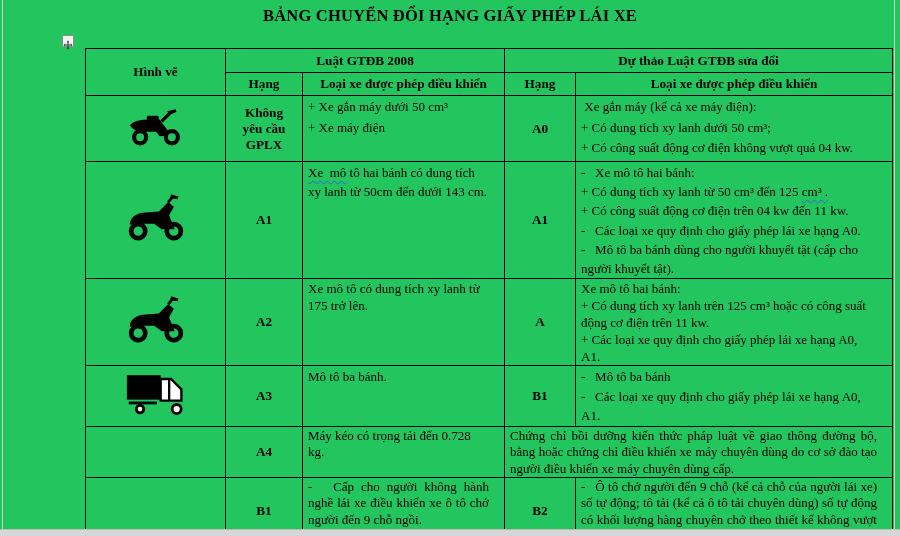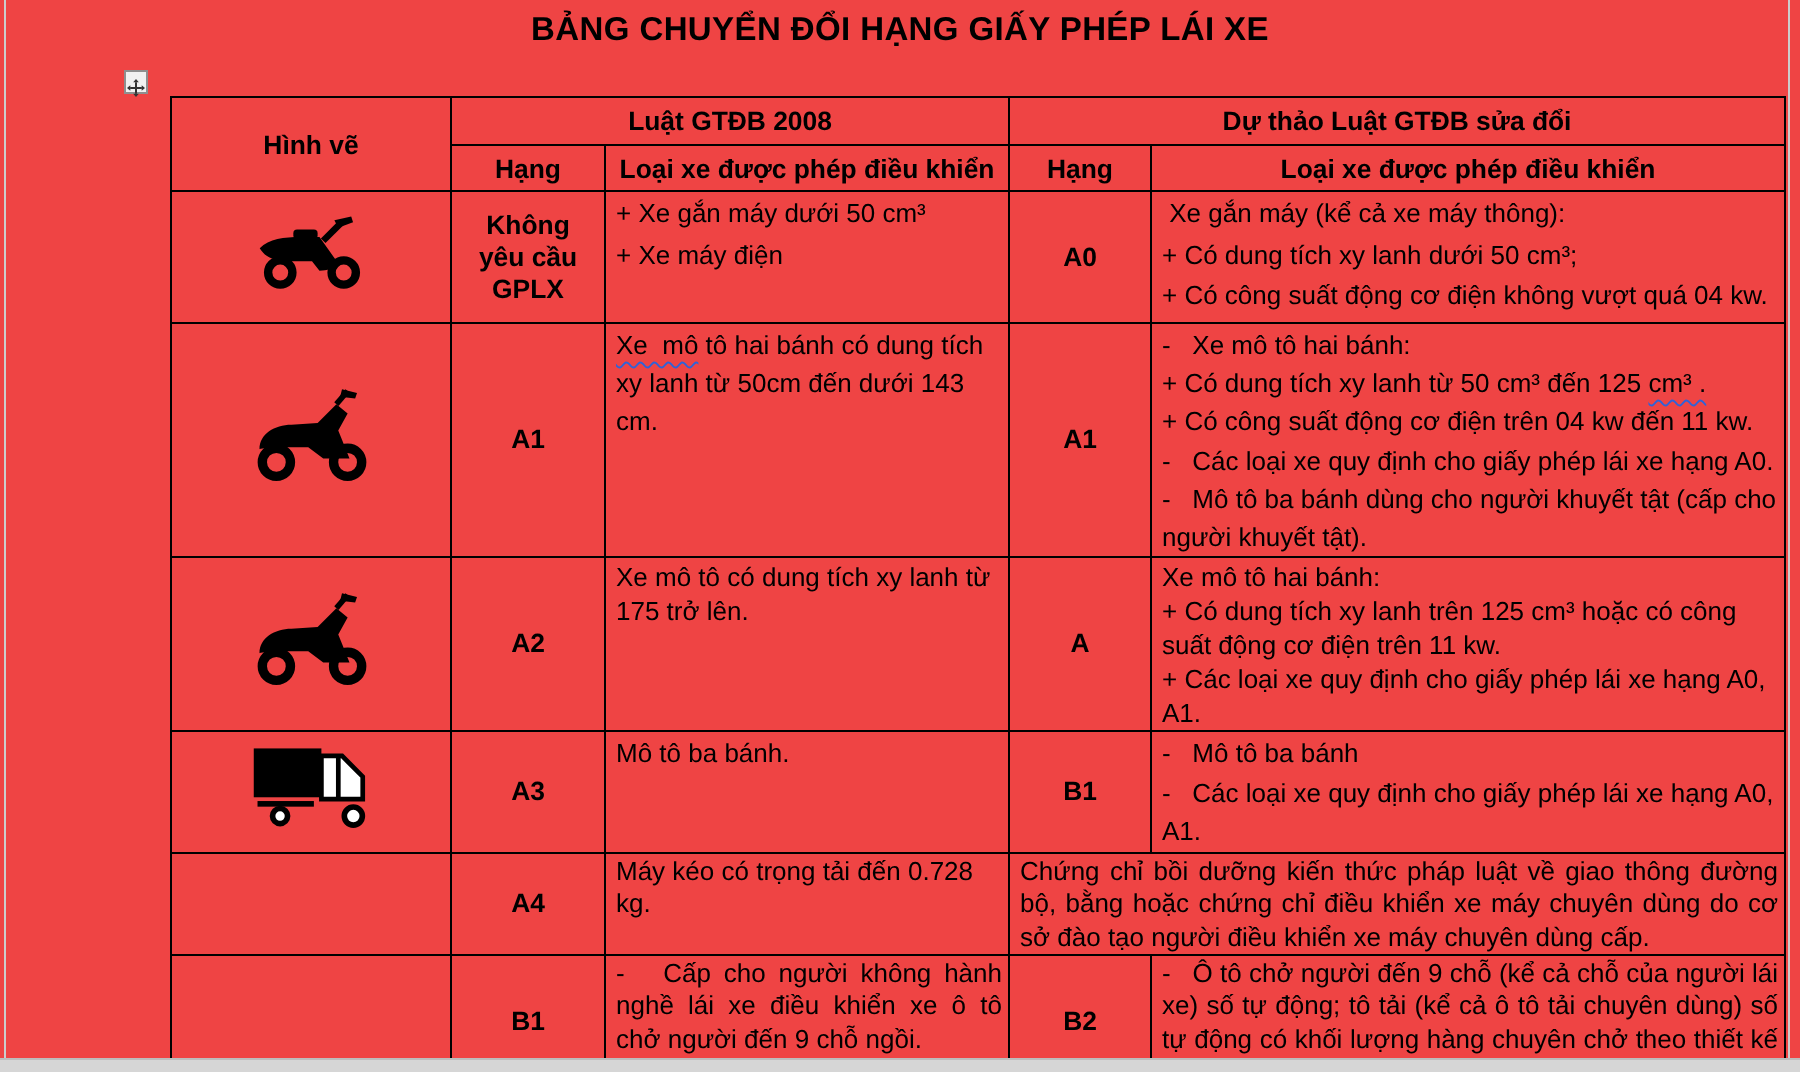--- a/index.html
+++ b/index.html
@@ -1,38 +1,38 @@
 <!DOCTYPE html>
 <html><head>
 <meta charset="utf-8">
 <style>
   html,body { margin:0; padding:0; background:#e9e9e9; }
   .page {
-    position:relative; width:900px; height:536px; background:#ef4444;
-    overflow:hidden; font-family:Liberation Sans, sans-serif; color:#000;
+    position:relative; width:900px; height:536px; background:#22c55e;
+    overflow:hidden; font-family:Liberation Serif, serif; color:#000;
   }
   .doc-title {
     position:absolute; top:6px; left:0; width:100%; text-align:center;
     font-weight:bold; font-size:16.5px; letter-spacing:0.2px;
   }
   .edge-line-left  { position:absolute; left:2px;  top:0; width:1px; height:536px; background:#cccccc; }
   .edge-line-right { position:absolute; left:894px; top:0; width:1px; height:536px; background:#cccccc; }
   .bottom-strip { position:absolute; left:0; top:529px; width:900px; height:7px; background:#d6d6d6; border-top:1px solid #bdbdbd; }
 
   .table-handle {
     position:absolute; left:62px; top:35px; width:12px; height:12px;
     background:#f1f1f1; border:1px solid #8f8f8f; box-sizing:border-box; cursor:move;
   }
   .tblwrap { position:absolute; left:85px; top:48px; }
   table { border-collapse:collapse; table-layout:fixed; width:807px; }
   td { border:1.6px solid #000; padding:0; vertical-align:top; overflow:hidden; }
   .hc  { text-align:center; font-weight:bold; vertical-align:middle; font-size:13.2px; }
   .cls { text-align:center; font-weight:bold; vertical-align:middle; font-size:13.2px; white-space:pre-line; line-height:16px; }
   .icon-cell { vertical-align:middle; text-align:center; }
-  .txt { font-size:13px; padding:1px 3px 0 5px; }
+  .txt { font-size:13px; padding:1px 15px 0 5px; }
   .tline { white-space:pre-wrap; }
   .just .tline { text-align:justify; }
   .lh1 { line-height:20.5px; }   
   .lh2 { line-height:19.2px; }   
   .lh3 { line-height:17px;   }   
   .lh4 { line-height:19.5px; }   
   .lh5 { line-height:16.5px; }   
   .lh6 { line-height:16.2px; }   
   .wavy {
     text-decoration:underline; text-decoration-style:wavy;
@@ -100,21 +100,21 @@
         </td>
         <td class="cls">Không
 yêu cầu
 GPLX</td>
         <td class="txt lh1">
           <div class="tline">+ Xe gắn máy dưới 50 cm³</div>
           <div class="tline">+ Xe máy điện</div>
         </td>
         <td class="cls">A0</td>
         <td class="txt lh1">
-          <div class="tline"> Xe gắn máy (kể cả xe máy thông):</div>
+          <div class="tline"> Xe gắn máy (kể cả xe máy điện):</div>
           <div class="tline">+ Có dung tích xy lanh dưới 50 cm³;</div>
           <div class="tline">+ Có công suất động cơ điện không vượt quá 04 kw.</div>
         </td>
       </tr>
 
       <tr class="r2">
         <td class="icon-cell">
           <svg width="60" height="52" viewBox="0 0 64 54">
             <circle cx="13" cy="41" r="7.5" fill="none" stroke="#000" stroke-width="5"></circle>
             <circle cx="51" cy="41" r="7.5" fill="none" stroke="#000" stroke-width="5"></circle>

